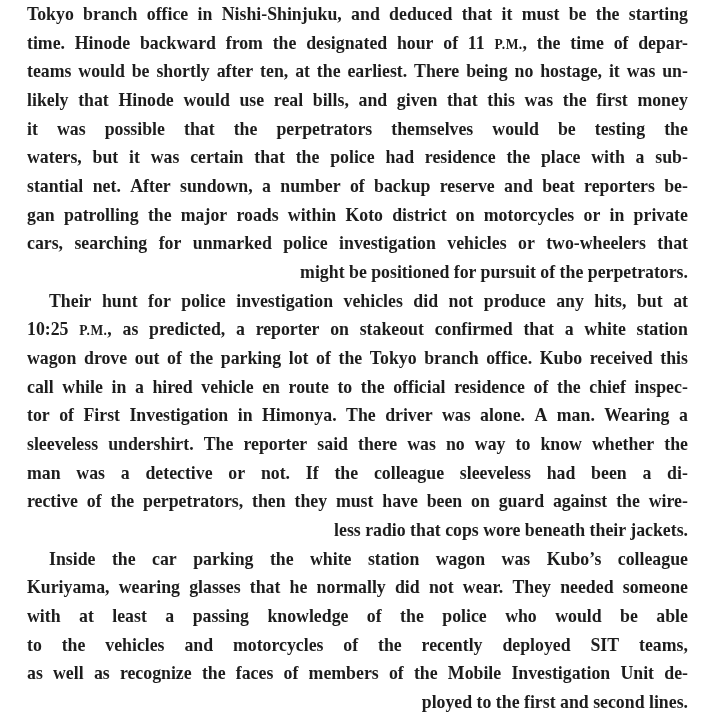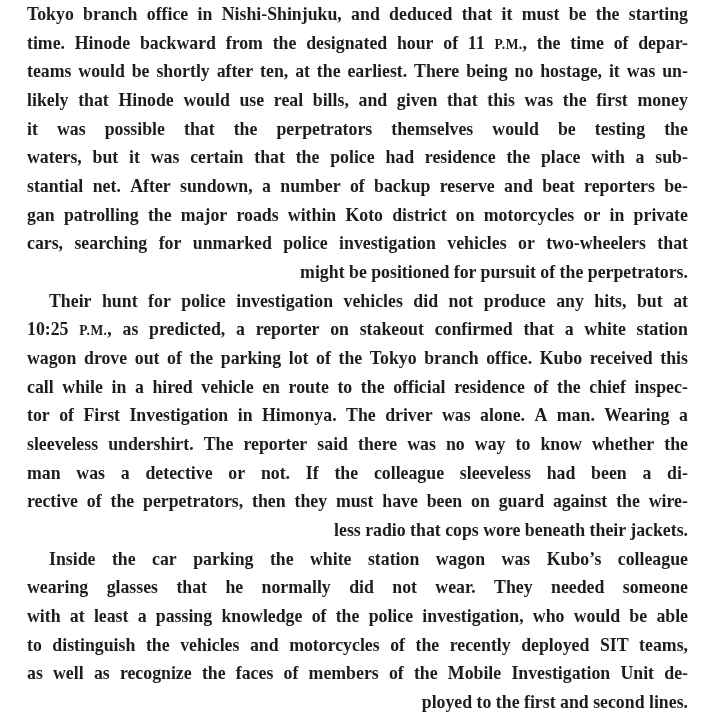--- a/index.html
+++ b/index.html
@@ -332,20 +332,21 @@
         <span class="w">parking</span>
         <span class="w">the</span>
         <span class="w">white</span>
         <span class="w">station</span>
         <span class="w">wagon</span>
         <span class="w">was</span>
         <span class="w">Kubo’s</span>
         <span class="w">colleague</span>
       </div>
       <div class="line just">
+        <span class="w">Kuriyama,</span>
         <span class="w">wearing</span>
         <span class="w">glasses</span>
         <span class="w">that</span>
         <span class="w">he</span>
         <span class="w">normally</span>
         <span class="w">did</span>
         <span class="w">not</span>
         <span class="w">wear.</span>
         <span class="w">They</span>
         <span class="w">needed</span>
@@ -354,29 +355,27 @@
       <div class="line just">
         <span class="w">with</span>
         <span class="w">at</span>
         <span class="w">least</span>
         <span class="w">a</span>
         <span class="w">passing</span>
         <span class="w">knowledge</span>
         <span class="w">of</span>
         <span class="w">the</span>
         <span class="w">police</span>
-        <span class="w">investigation,</span>
         <span class="w">who</span>
         <span class="w">would</span>
         <span class="w">be</span>
         <span class="w">able</span>
       </div>
       <div class="line just">
         <span class="w">to</span>
-        <span class="w">distinguish</span>
         <span class="w">the</span>
         <span class="w">vehicles</span>
         <span class="w">and</span>
         <span class="w">motorcycles</span>
         <span class="w">of</span>
         <span class="w">the</span>
         <span class="w">recently</span>
         <span class="w">deployed</span>
         <span class="w">SIT</span>
         <span class="w">teams,</span>

